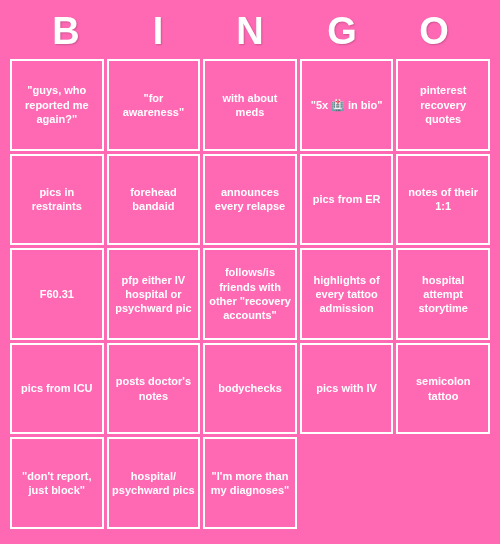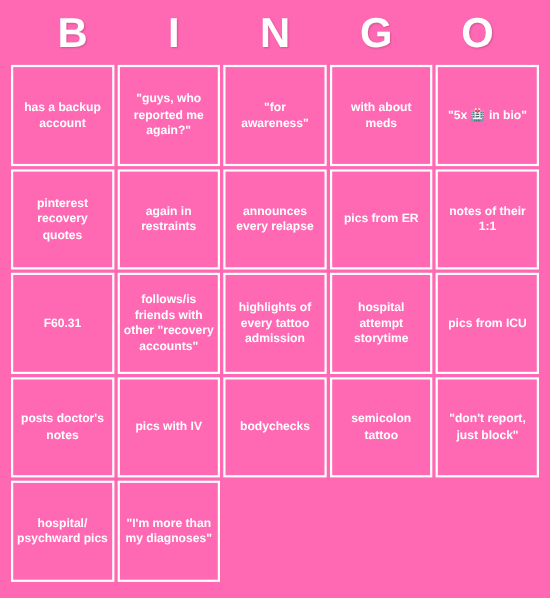--- a/index.html
+++ b/index.html
@@ -58,35 +58,36 @@
 
 <div class="bingo-title">
 <span class="bingo-letter">B</span>
     <span class="bingo-letter">I</span>
     <span class="bingo-letter">N</span>
     <span class="bingo-letter">G</span>
     <span class="bingo-letter">O</span>
   </div>
 
 <div class="bingo-grid">
-<div class="cell">has a backup account</div>
     <div class="cell">"guys, who reported me again?"</div>
     <div class="cell">"for awareness"</div>
     <div class="cell">with about meds</div>
     <div class="cell">"5x 🏥 in bio"</div>
     <div class="cell">pinterest recovery quotes</div>
-    <div class="cell">again in restraints</div>
+    <div class="cell">pics in restraints</div>
+    <div class="cell">forehead bandaid</div>
     <div class="cell">announces every relapse</div>
     <div class="cell">pics from ER</div>
     <div class="cell">notes of their 1:1</div>
     <div class="cell">F60.31</div>
+    <div class="cell">pfp either IV hospital or psychward pic</div>
     <div class="cell">follows/is friends with other "recovery accounts"</div>
     <div class="cell">highlights of every tattoo admission</div>
     <div class="cell">hospital attempt storytime</div>
     <div class="cell">pics from ICU</div>
     <div class="cell">posts doctor's notes</div>
+    <div class="cell">bodychecks</div>
     <div class="cell">pics with IV</div>
-    <div class="cell">bodychecks</div>
     <div class="cell">semicolon tattoo</div>
     <div class="cell">"don't report, just block"</div>
     <div class="cell">hospital/ psychward pics</div>
     <div class="cell">"I'm more than my diagnoses"</div>
   </div>
 
 </body></html>

